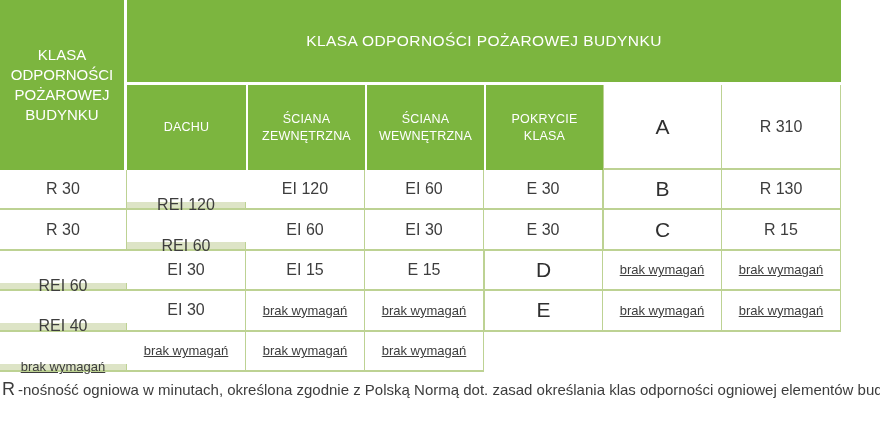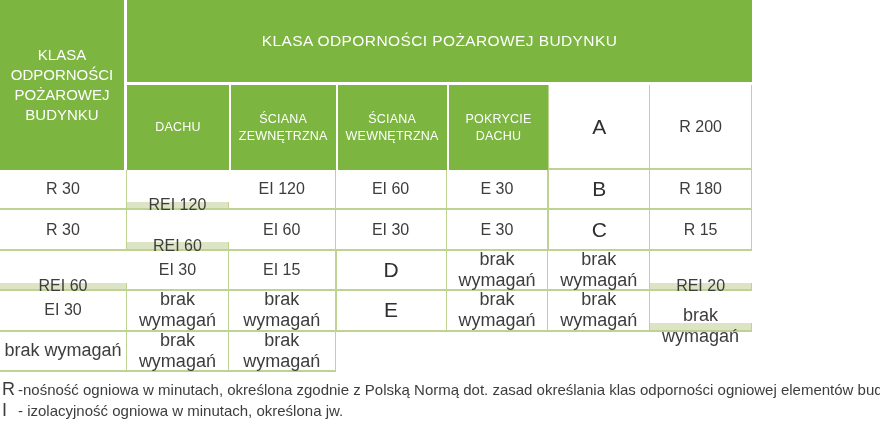--- a/index.html
+++ b/index.html
@@ -13,21 +13,21 @@
   html, body { background: #ffffff; }
   body {
     width: 880px;
     height: 443px;
     font-family: "Liberation Sans", "DejaVu Sans", sans-serif;
     color: var(--text_dark);
     overflow: hidden;
   }
   .fire-table {
     display: grid;
-    width: 752px;
+    width: 841px;
     grid-template-columns: 127px repeat(6, 1fr);
     grid-template-rows: 85px 85px repeat(5, 40.4px);
   }
   .hcell {
     background: var(--header_green);
     color: var(--header_text);
     display: flex;
     align-items: center;
     justify-content: center;
     text-align: center;
@@ -63,21 +63,21 @@
     font-size: 16px;
     border-right: 1px solid var(--line_green);
     border-bottom: 2px solid var(--line_green);
   }
   .row-label {
     border-left: 1px solid var(--line_green);
     font-size: 21px;
     color: #2f2f2f;
   }
   .strop { background: var(--strop_green); margin-top: 32px; }
-  .small-val { font-size: 18px; }
+  .small-val { font-size: 13px; text-decoration: underline; }
   .footnotes {
     padding: 7px 2px 0 2px;
   }
   .fn {
     font-size: 15px;
     line-height: 20px;
     white-space: nowrap;
   }
   .fn-sym {
     font-size: 18px;
@@ -89,61 +89,59 @@
 </head>
 <body>
 
 <div class="fire-table">
   <div class="hcell corner">KLASA ODPORNOŚCI POŻAROWEJ BUDYNKU</div>
   <div class="hcell group-header">KLASA ODPORNOŚCI POŻAROWEJ BUDYNKU</div>
 
   <div class="hcell col-head">DACHU</div>
   <div class="hcell col-head">ŚCIANA ZEWNĘTRZNA</div>
   <div class="hcell col-head">ŚCIANA WEWNĘTRZNA</div>
-  <div class="hcell col-head">POKRYCIE DACHU</div>
+  <div class="hcell col-head">POKRYCIE KLASA</div>
 
   <div class="dcell row-label">A</div>
-  <div class="dcell">R 200</div>
+  <div class="dcell">R 310</div>
   <div class="dcell">R 30</div>
   <div class="dcell strop">REI 120</div>
   <div class="dcell">EI 120</div>
   <div class="dcell">EI 60</div>
   <div class="dcell">E 30</div>
 
   <div class="dcell row-label">B</div>
-  <div class="dcell">R 180</div>
+  <div class="dcell">R 130</div>
   <div class="dcell">R 30</div>
   <div class="dcell strop">REI 60</div>
   <div class="dcell">EI 60</div>
   <div class="dcell">EI 30</div>
   <div class="dcell">E 30</div>
 
   <div class="dcell row-label">C</div>
   <div class="dcell">R 15</div>
   <div class="dcell strop">REI 60</div>
   <div class="dcell">EI 30</div>
   <div class="dcell">EI 15</div>
+  <div class="dcell">E 15</div>
 
   <div class="dcell row-label">D</div>
   <div class="dcell small-val">brak wymagań</div>
   <div class="dcell small-val">brak wymagań</div>
-  <div class="dcell strop">REI 20</div>
+  <div class="dcell strop">REI 40</div>
   <div class="dcell">EI 30</div>
   <div class="dcell small-val">brak wymagań</div>
   <div class="dcell small-val">brak wymagań</div>
 
   <div class="dcell row-label">E</div>
   <div class="dcell small-val">brak wymagań</div>
   <div class="dcell small-val">brak wymagań</div>
   <div class="dcell strop small-val">brak wymagań</div>
   <div class="dcell small-val">brak wymagań</div>
   <div class="dcell small-val">brak wymagań</div>
   <div class="dcell small-val">brak wymagań</div>
 </div>
 
 <div class="footnotes">
   <div class="fn">
     <span class="fn-sym">R</span><span class="fn-text">-nośność ogniowa w minutach, określona zgodnie z Polską Normą dot. zasad określania klas odporności ogniowej elementów budynku</span>
   </div>
-  <div class="fn">
-    <span class="fn-sym">I</span><span class="fn-text">- izolacyjność ogniowa w minutach, określona jw.</span>
-  </div>
 </div>
 
 </body></html>

